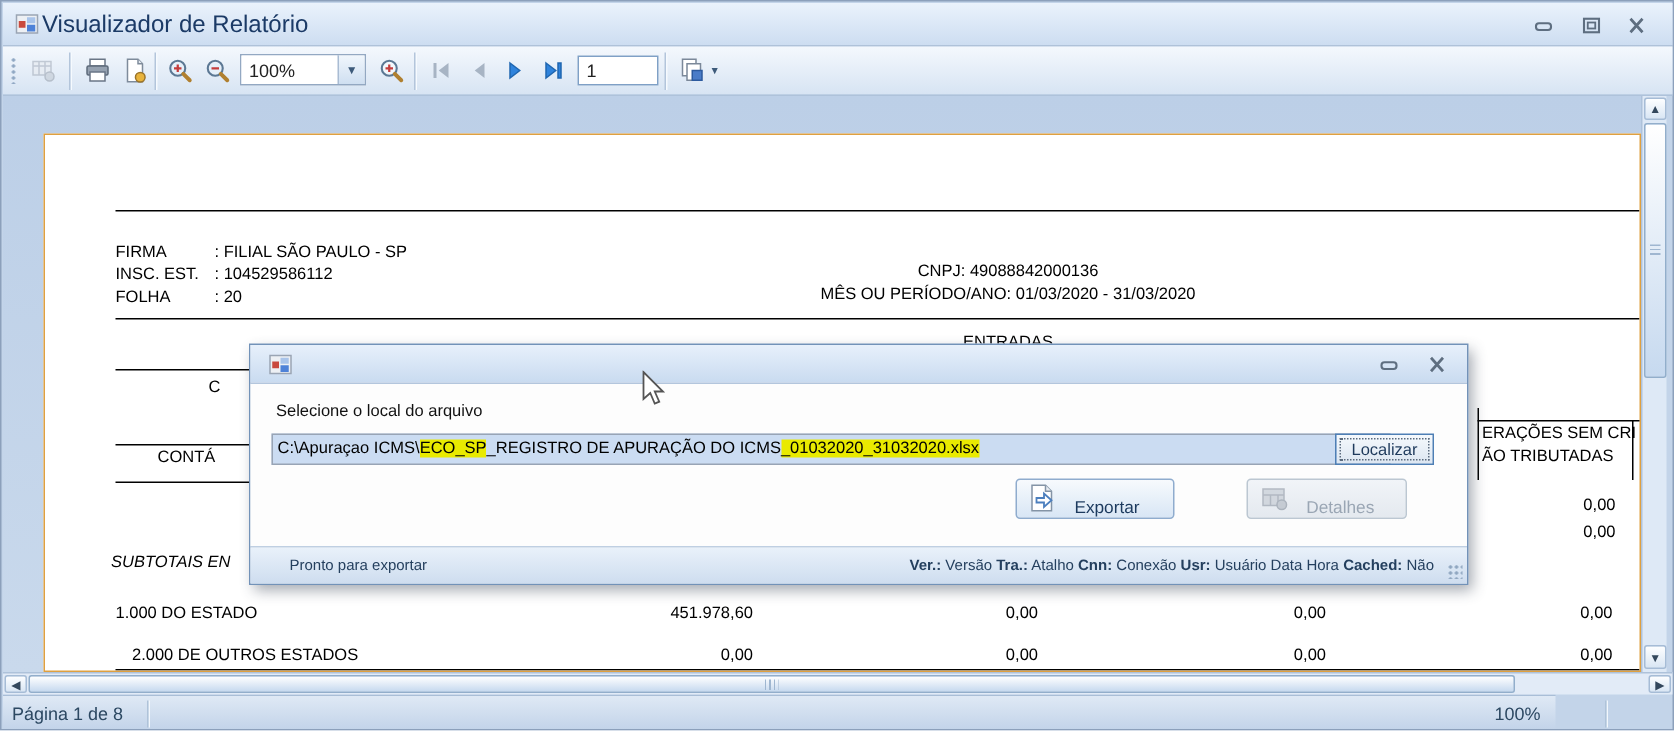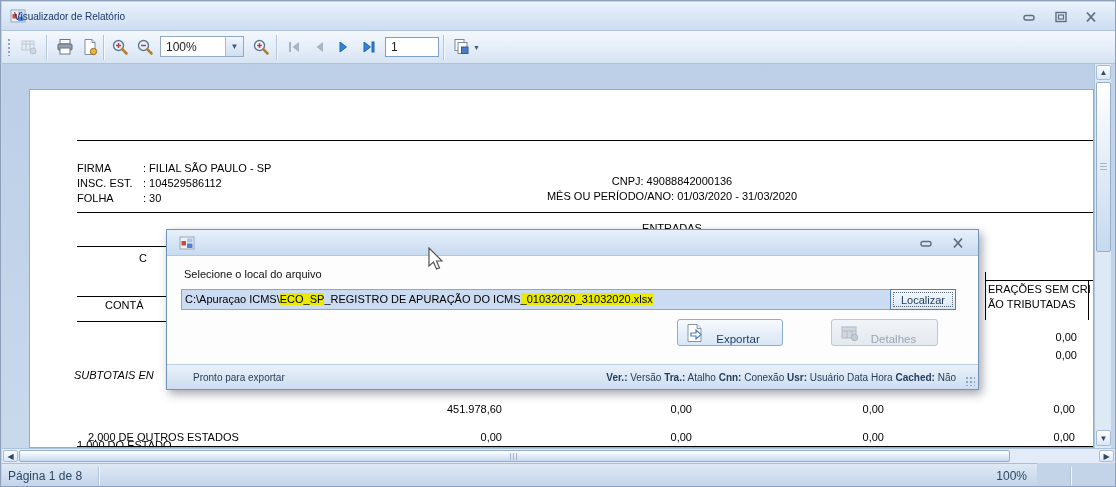--- a/index.html
+++ b/index.html
@@ -3,21 +3,21 @@
 <meta charset="utf-8">
 <style>
   * { margin:0; padding:0; box-sizing:border-box; }
   html,body { width:1116px; height:487px; font-family:"Liberation Sans", sans-serif; }
   .window { position:relative; width:1116px; height:487px; background:#C3D4E9; border:1px solid #8CA0BB; overflow:hidden; }
   .abs { position:absolute; }
 
   
   .titlebar { left:1px; top:1px; width:1114px; height:29px;
     background:linear-gradient(#EAF2FC,#CDDDF1); border-bottom:1px solid #AFC2D9; }
-  .win-title { left:12px; top:0; height:28px; line-height:29px; font-size:10px; color:#1B3A66; }
+  .win-title { left:26px; top:0; height:28px; line-height:29px; font-size:16px; color:#1B3A66; }
   .cap-btn { width:26px; height:21px; top:4px; display:flex; align-items:center; justify-content:center; cursor:default; }
 
   
   .toolbar { left:1px; top:30px; width:1114px; height:33px;
     background:linear-gradient(#F4F8FD,#D7E4F3); border-bottom:1px solid #AEC2DA; }
   .tb-grip { left:5px; top:38px; width:4px; height:18px;
     background-image:radial-gradient(circle,#8FA7C3 1px,transparent 1.2px); background-size:4px 4px; }
   .tb-btn { width:22px; height:22px; top:5px; display:flex; align-items:center; justify-content:center; }
   .tb-sep { top:4px; width:2px; height:25px; border-left:1px solid #B3C5DB; border-right:1px solid #F6FAFE; }
   .combo { left:158px; top:5px; width:84px; height:21px; border:1px solid #93A8C2; background:#fff; display:flex; }
@@ -204,21 +204,21 @@
       <span style="font-size:7px;color:#3D5A7A;margin-left:1px;">▼</span>
     </span>
   </div>
 
   <div class="abs viewport">
     <div class="abs page" style="left:27px;top:25px;">
       <div class="rule" style="left:47px;top:50px;width:1016px;"></div>
 
       <div class="rpt" style="left:47px;top:72px;"><span class="lbl-col">FIRMA</span><span>: FILIAL SÃO PAULO - SP</span></div>
       <div class="rpt" style="left:47px;top:87px;"><span class="lbl-col">INSC. EST.</span><span>: 104529586112</span></div>
-      <div class="rpt" style="left:47px;top:102px;"><span class="lbl-col">FOLHA</span><span>: 30</span></div>
+      <div class="rpt" style="left:47px;top:102px;"><span class="lbl-col">FOLHA</span><span>: 20</span></div>
 
       <div class="rpt-center" style="top:85px;">CNPJ: 49088842000136</div>
       <div class="rpt-center" style="top:100px;">MÊS OU PERÍODO/ANO: 01/03/2020 - 31/03/2020</div>
 
       <div class="rule" style="left:47px;top:122px;width:1016px;"></div>
       <div class="rpt-center" style="top:132px;">ENTRADAS</div>
 
       <div class="rule" style="left:47px;top:156px;width:360px;"></div>
       <div class="rpt" style="left:109px;top:162px;">C</div>
       <div class="rule" style="left:47px;top:206px;width:360px;"></div>
@@ -229,21 +229,21 @@
       <div class="rule" style="left:955px;top:190px;width:109px;"></div>
       <div class="vrule" style="left:1058px;top:190px;height:40px;"></div>
       <div class="rpt" style="left:958px;top:193px;">ERAÇÕES SEM CRI</div>
       <div class="rpt" style="left:958px;top:208px;">ÃO TRIBUTADAS</div>
       <div class="val-cell" style="left:927px;top:241px;">0,00</div>
       <div class="val-cell" style="left:927px;top:259px;">0,00</div>
 
       <div class="rpt" style="left:44px;top:279px;font-style:italic;">SUBTOTAIS EN</div>
 
       <div>
-        <div class="rpt" style="left:47px;top:313px;margin-top:36px;">1.000 DO ESTADO</div>
+        <div class="rpt" style="left:47px;top:313px;">1.000 DO ESTADO</div>
         <div class="val-cell" style="left:352px;top:313px;">451.978,60</div>
         <div class="val-cell" style="left:542px;top:313px;">0,00</div>
         <div class="val-cell" style="left:734px;top:313px;">0,00</div>
         <div class="val-cell" style="left:925px;top:313px;">0,00</div>
       </div>
       <div>
         <div class="rpt" style="left:58px;top:341px;">2.000 DE OUTROS ESTADOS</div>
         <div class="val-cell" style="left:352px;top:341px;">0,00</div>
         <div class="val-cell" style="left:542px;top:341px;">0,00</div>
         <div class="val-cell" style="left:734px;top:341px;">0,00</div>

